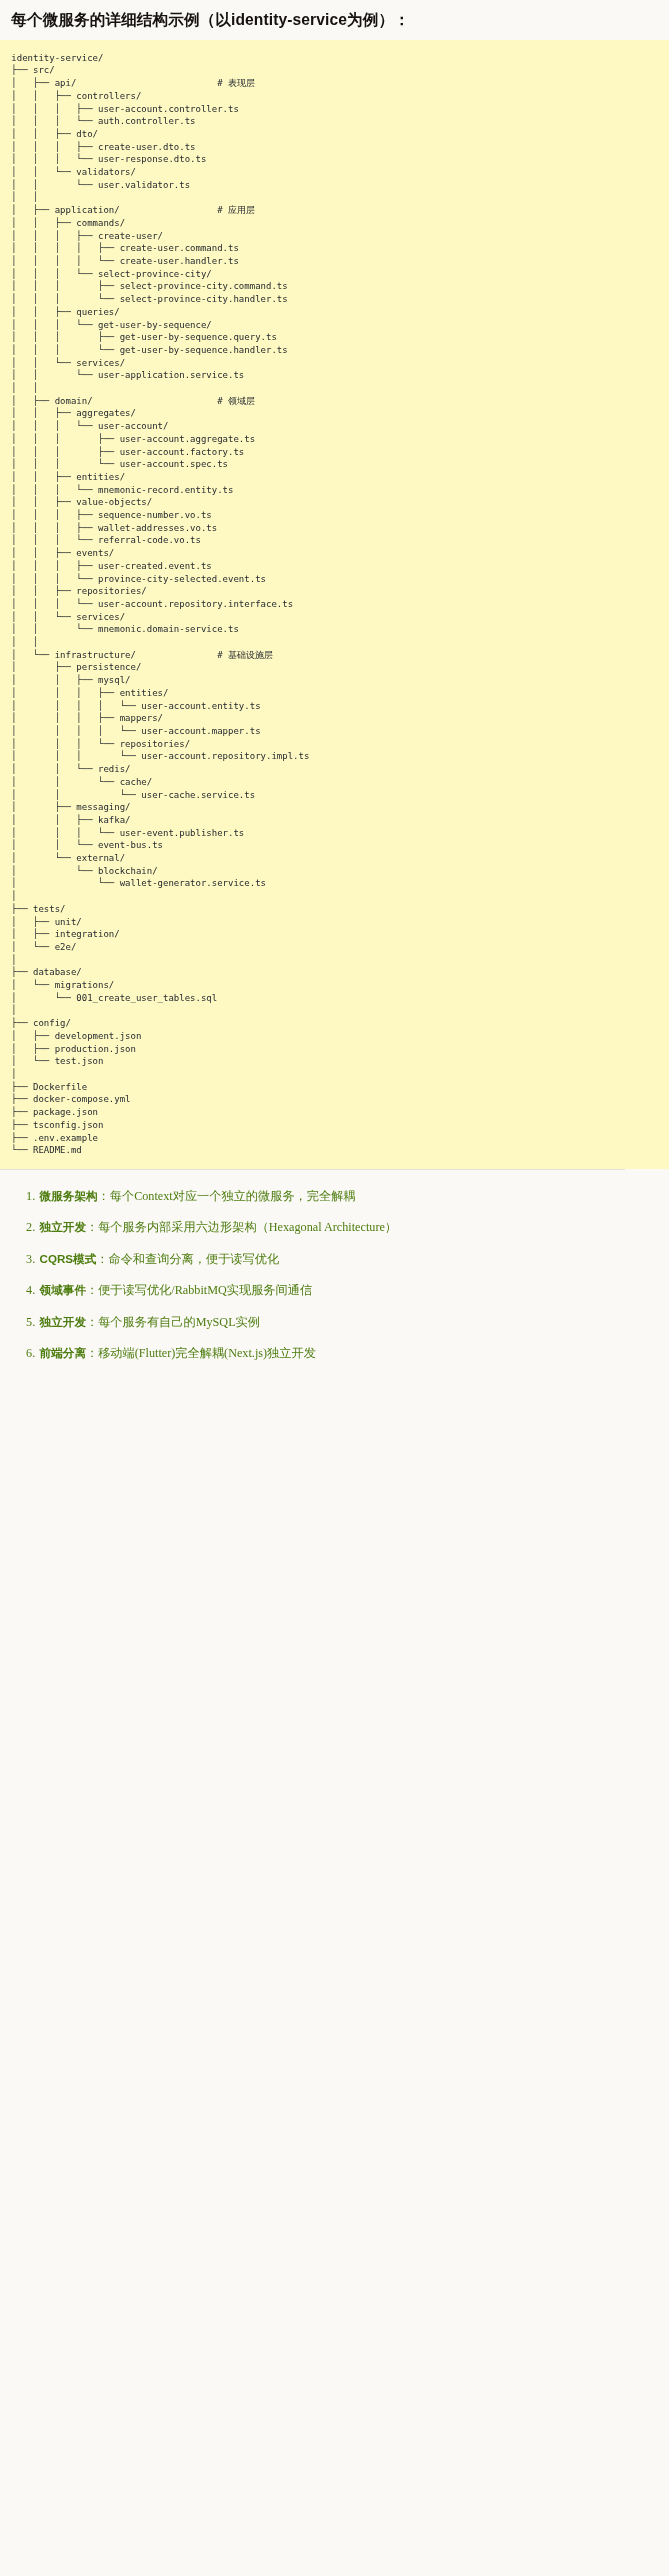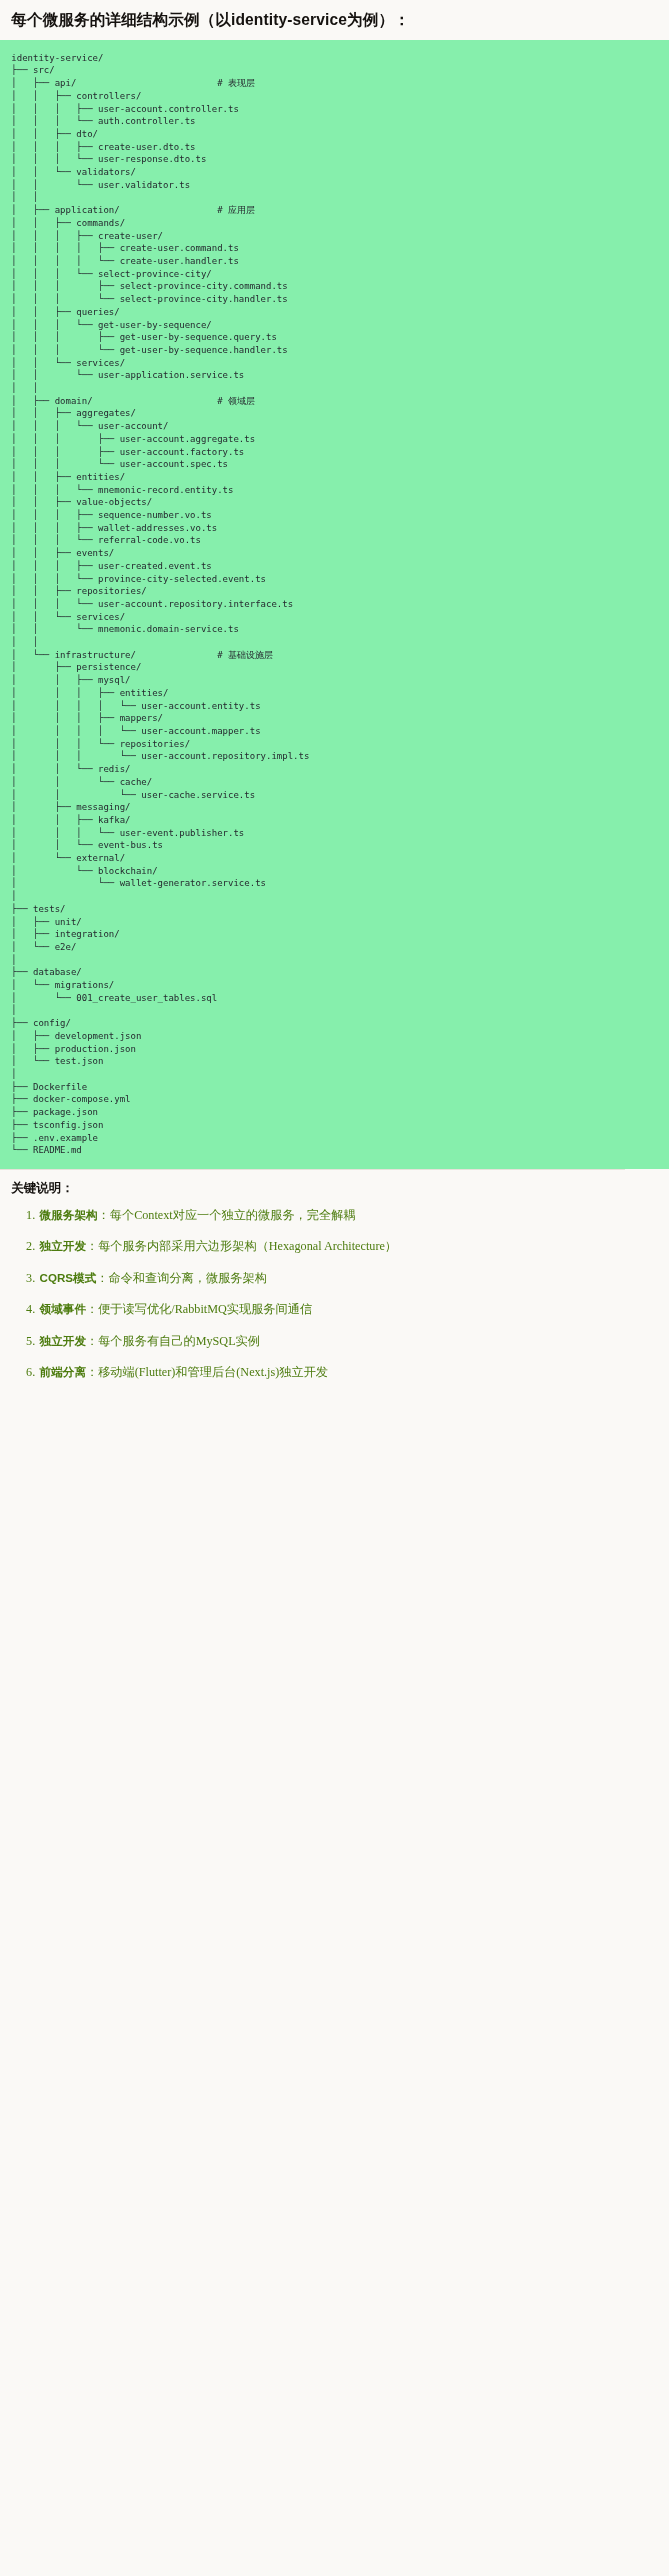--- a/index.html
+++ b/index.html
@@ -33,21 +33,21 @@
   }
 
   .rule {
     height: 0.6px;
     background: #e6e2da;
     width: 100%;
   }
 
   
   .code-block {
-    background: #86efac;
+    background: #fef9c3;
     padding: 11.3px 11.3px 12.5px 11.3px;
     box-sizing: border-box;
     width: 669px;
   }
   pre.tree {
     margin: 0;
     font-family: "DejaVu Sans Mono", "Liberation Mono", monospace;
     font-size: 9px;
     line-height: 12.7px;
     color: #24292e;
@@ -192,39 +192,38 @@
 ├── docker-compose.yml
 ├── package.json
 ├── tsconfig.json
 ├── .env.example
 └── README.md</pre>
   </div>
 
   <div class="rule"></div>
 
   <div class="keys-wrap">
-    <div class="keys-title">关键说明：</div>
 
     <ol class="keys">
       <li>
         <span class="k-term">微服务架构</span><span class="k-desc">：每个Context对应一个独立的微服务，完全解耦</span>
       </li>
       <li>
         <span class="k-term">独立开发</span><span class="k-desc">：每个服务内部采用六边形架构（Hexagonal Architecture）</span>
       </li>
       <li>
-        <span class="k-term">CQRS模式</span><span class="k-desc">：命令和查询分离，微服务架构</span>
+        <span class="k-term">CQRS模式</span><span class="k-desc">：命令和查询分离，便于读写优化</span>
       </li>
       <li>
         <span class="k-term">领域事件</span><span class="k-desc">：便于读写优化/RabbitMQ实现服务间通信</span>
       </li>
       <li>
         <span class="k-term">独立开发</span><span class="k-desc">：每个服务有自己的MySQL实例</span>
       </li>
       <li>
-        <span class="k-term">前端分离</span><span class="k-desc">：移动端(Flutter)和管理后台(Next.js)独立开发</span>
+        <span class="k-term">前端分离</span><span class="k-desc">：移动端(Flutter)完全解耦(Next.js)独立开发</span>
       </li>
     </ol>
   </div>
 
 
 </div>
 
 
 </body></html>

